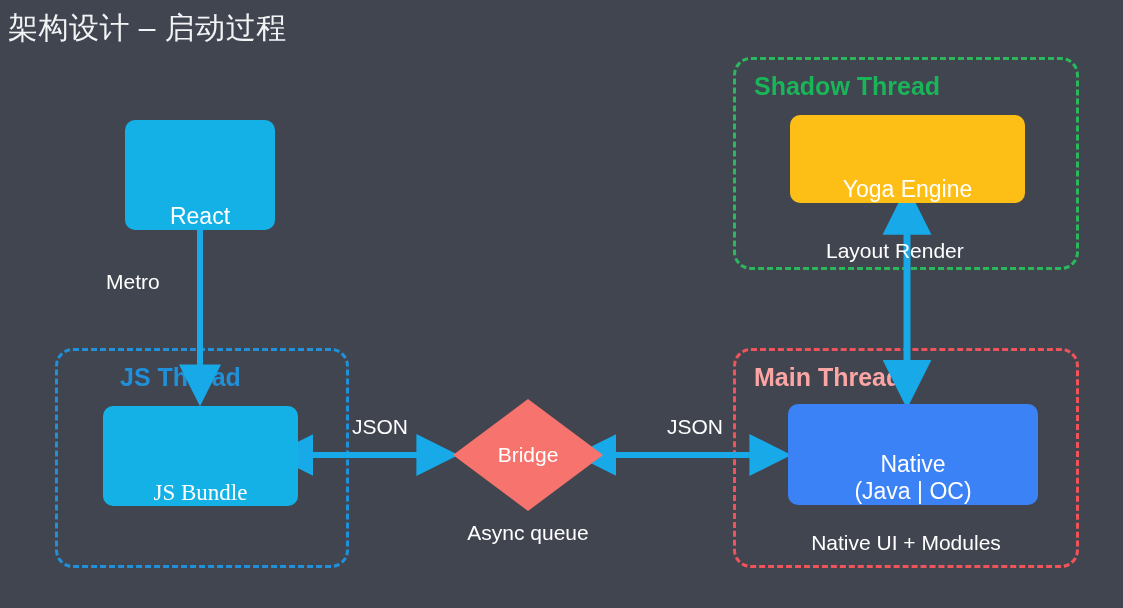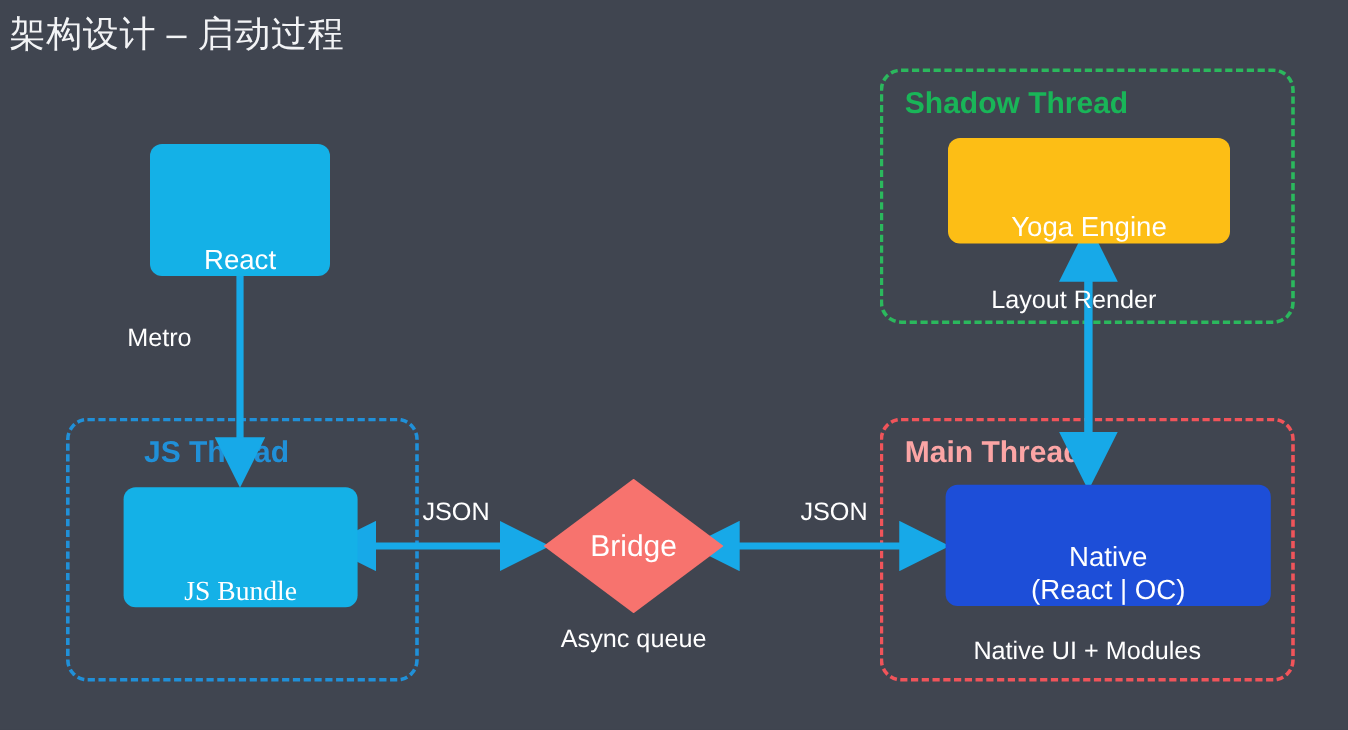--- a/index.html
+++ b/index.html
@@ -123,23 +123,23 @@
   .box-yoga {
     left: 790px;
     top: 115px;
     width: 235px;
     height: 88px;
     background: #fdbe15;
   }
   .box-native {
     left: 788px;
     top: 404px;
-    width: 271px;
+    width: 250px;
     height: 101px;
-    background: #1d4ed8;
+    background: #3b82f6;
   }
   .box-native .line2 { white-space: nowrap; }
 
   
   .bridge-wrap {
     position: absolute;
     left: 453px;
     top: 399px;
     width: 150px;
     height: 112px;
@@ -149,21 +149,21 @@
     inset: 0;
     background: #f7736e;
     clip-path: polygon(50% 0%, 100% 50%, 50% 100%, 0% 50%);
   }
   .bridge-label {
     position: absolute;
     inset: 0;
     display: flex;
     align-items: center;
     justify-content: center;
-    font-size: 25px;
+    font-size: 21px;
     color: #ffffff;
   }
   .bridge-caption {
     position: absolute;
     left: 400px;
     top: 521px;
     width: 256px;
     text-align: center;
     font-size: 21px;
     color: #ffffff;
@@ -238,21 +238,21 @@
   <div class="node-box box-jsbundle">
     <span>JS Bundle</span>
   </div>
 
   <div class="node-box box-yoga">
     <span>Yoga Engine</span>
   </div>
 
   <div class="node-box box-native">
     <span class="line1">Native</span>
-    <span class="line2">(React | OC)</span>
+    <span class="line2">(Java | OC)</span>
   </div>
 
   <div class="bridge-wrap">
     <div class="bridge-diamond"></div>
     <div class="bridge-label">Bridge</div>
   </div>
   <div class="bridge-caption">Async queue</div>
 
   <div class="edge-label label-metro">Metro</div>
   <div class="edge-label label-json-left">JSON</div>

